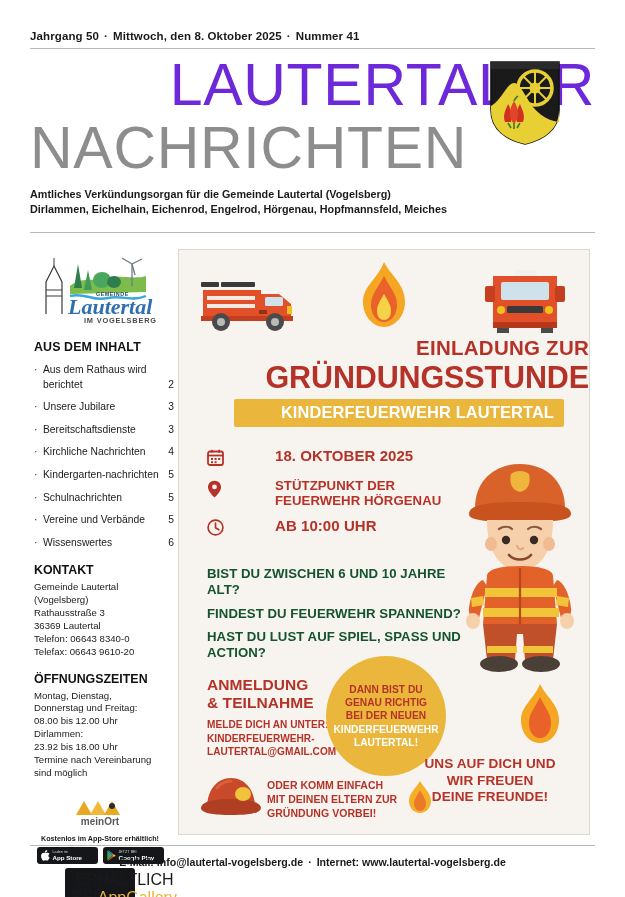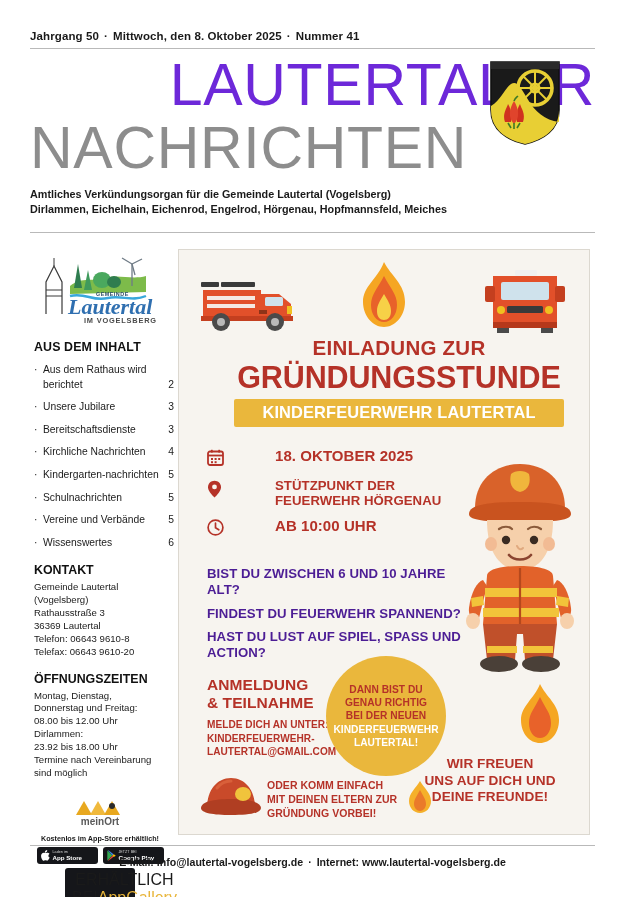--- a/index.html
+++ b/index.html
@@ -183,21 +183,21 @@
     border: 1px solid #dcd8d0;
     box-sizing: border-box;
     overflow: hidden;
   }
   .poster-inner { position: absolute; inset: 0; }
 
   .truck-left { position: absolute; left: 20px; top: 22px; }
   .flame-top  { position: absolute; left: 178px; top: 10px; }
   .truck-right{ position: absolute; right: 20px; top: 18px; }
 
-  .headline-wrap { position: absolute; left: 10px; right: 0; top: 88px; text-align: center; padding-left: 20px; }
+  .headline-wrap { position: absolute; left: 10px; right: 0; top: 88px; text-align: right; padding-left: 20px; }
   .hl-1 {
     color: #b53228;
     font-size: 20.5px;
     font-weight: 700;
     letter-spacing: 0.012em;
     line-height: 1;
   }
   .hl-2 {
     color: #b53228;
     font-size: 30.5px;
@@ -230,21 +230,21 @@
     letter-spacing: 0.004em;
     margin-left: 44px;
   }
   .drow.small .dtxt { font-size: 13.2px; }
 
   .questions {
     position: absolute;
     left: 28px;
     top: 316px;
     width: 268px;
-    color: #4c1d95;
+    color: #14532d;
     font-weight: 700;
     font-size: 13.2px;
     line-height: 1.24;
     letter-spacing: 0.004em;
   }
   .questions p { margin: 0 0 7px 0; }
 
   .anmeldung { position: absolute; left: 28px; top: 426px; width: 150px; }
   .anm-h {
     color: #b53228;
@@ -465,21 +465,21 @@
           </span>
         </li>
     </ul>
 
     <div class="blk-h">KONTAKT</div>
     <div class="kontakt-body">
       <div>Gemeinde Lautertal</div>
       <div>(Vogelsberg)</div>
       <div>Rathausstraße 3</div>
       <div>36369 Lautertal</div>
-      <div>Telefon: 06643 9610-8</div>
+      <div>Telefon: 06643 8340-0</div>
       <div>Telefax: 06643 9610-20</div>
     </div>
 
     <div class="blk-h">ÖFFNUNGSZEITEN</div>
     <div class="oeff-body">
       <div>Montag, Dienstag,</div>
       <div>Donnerstag und Freitag:</div>
       <div>08.00 bis 12.00 Uhr</div>
       <div>Dirlammen:</div>
       <div>23.92 bis 18.00 Uhr</div>
@@ -689,22 +689,22 @@
         <path d="M18 14 C22 9 27 7 32 7" stroke="#d9603a" stroke-width="3" fill="none" stroke-linecap="round"></path>
       </svg>
 
       <div class="komm">
         <div>ODER KOMM EINFACH</div>
         <div>MIT DEINEN ELTERN ZUR</div>
         <div>GRÜNDUNG VORBEI!</div>
       </div>
 
       <div class="wirfreuen">
+        <div>UNS AUF DICH UND</div>
         <div>WIR FREUEN</div>
-        <div>UNS AUF DICH UND</div>
         <div>DEINE FREUNDE!</div>
       </div>
 
     </div>
   </div>
 
   <div class="footer-rule"></div>
   <div class="footer">
     <span>E-Mail: info@lautertal-vogelsberg.de</span><span class="sep">·</span><span>Internet: www.lautertal-vogelsberg.de</span>
   </div>

